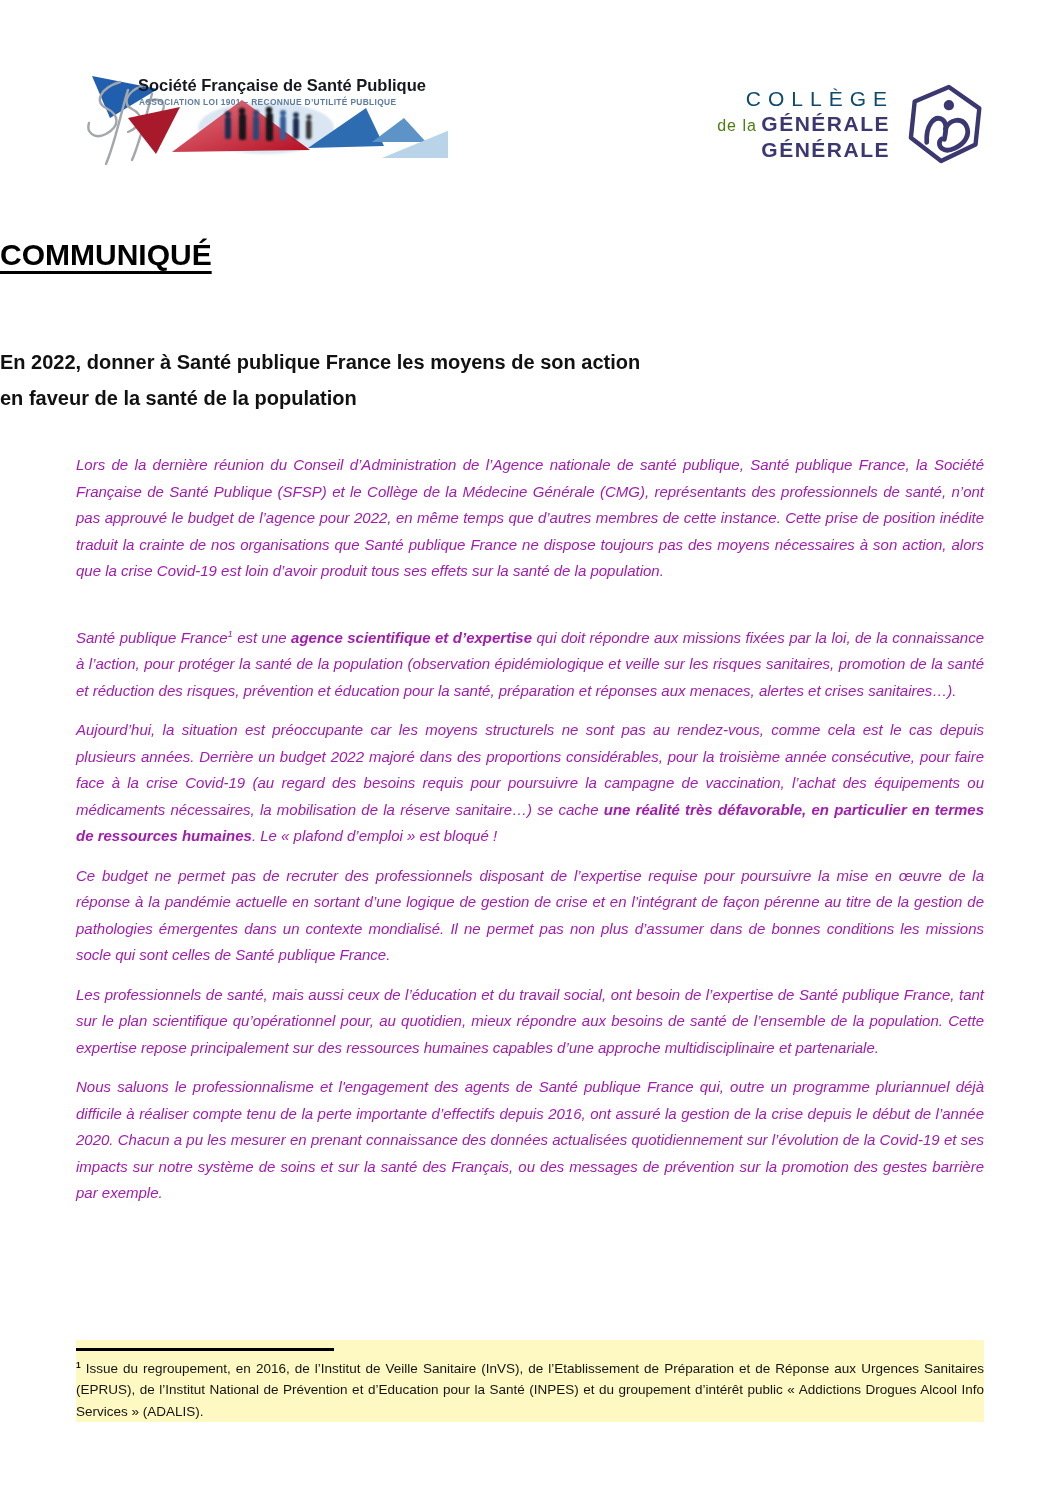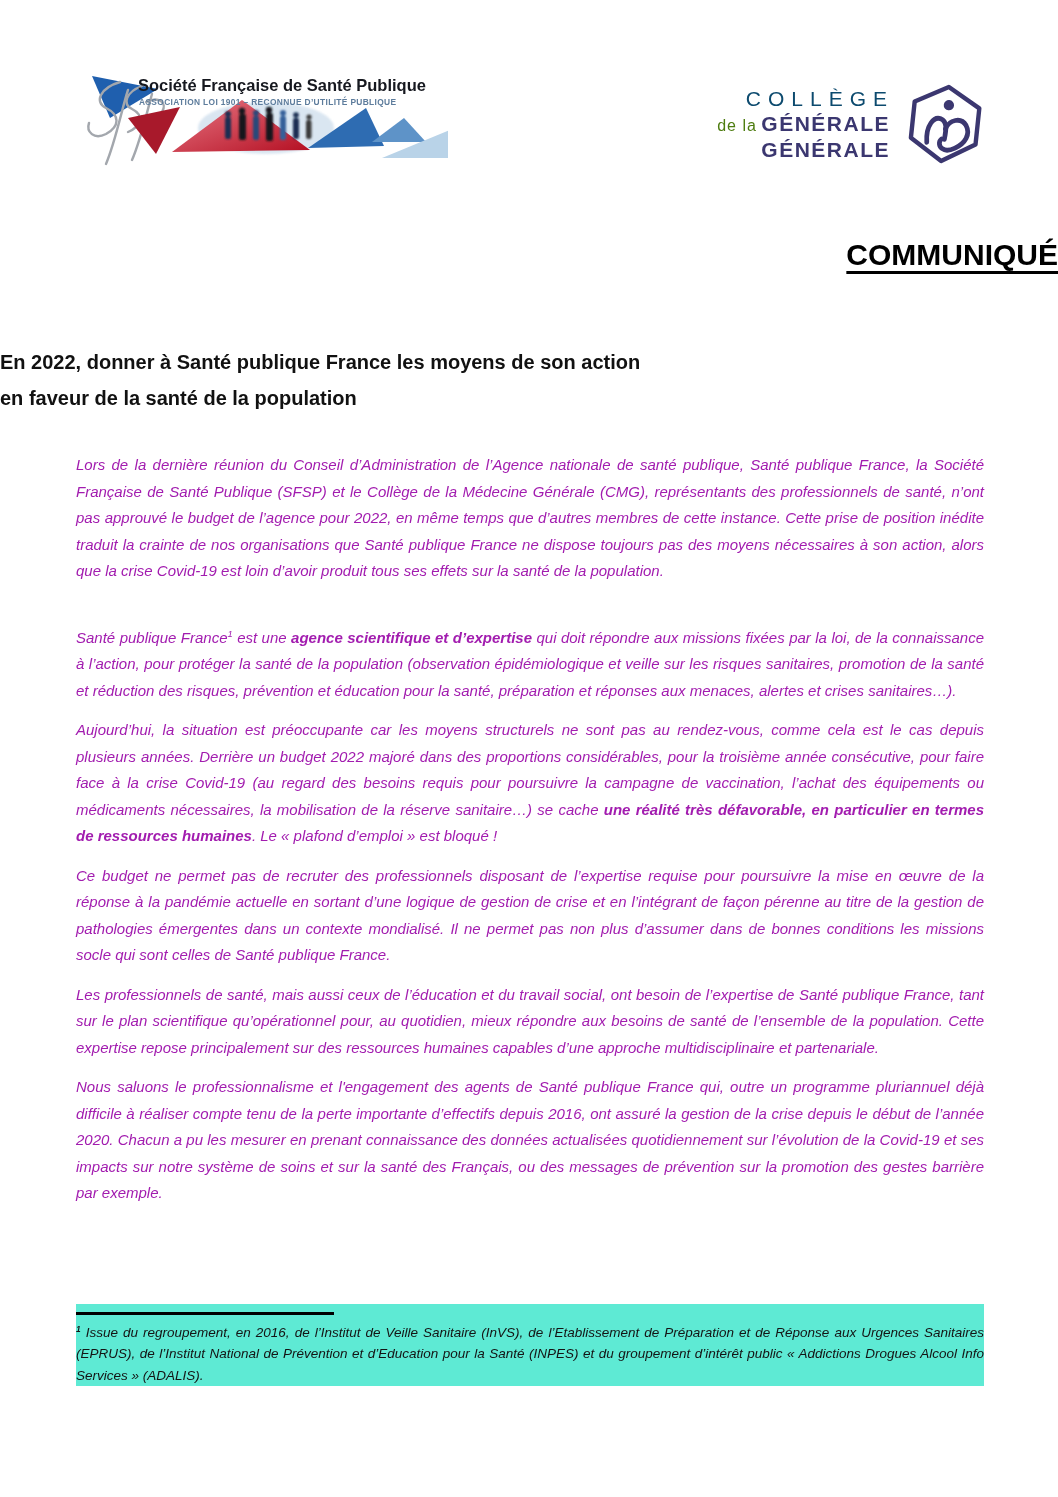--- a/index.html
+++ b/index.html
@@ -16,35 +16,35 @@
   .logos{position:absolute;top:68px;left:76px;right:70px;display:flex;justify-content:space-between;align-items:center;}
   .sfsp-logo svg{display:block;}
   .sfsp-title-text{font-family:"Liberation Sans",sans-serif;font-weight:bold;font-size:16.5px;fill:#16181f;}
   .sfsp-sub-text{font-family:"Liberation Sans",sans-serif;font-weight:bold;font-size:8.4px;fill:#5d7c9c;letter-spacing:.35px;}
   .cmg-logo{display:flex;align-items:center;gap:12px;margin-top:10px;}
   .cmg-text{text-align:right;line-height:1.22;}
   .cmg-l1{font-size:21px;letter-spacing:7px;color:#0c4a6e;font-weight:500;margin-right:-4px;}
   .cmg-l2 .dela{font-size:16px;color:#4d7c0f;letter-spacing:1px;}
   .cmg-l2 .med,.cmg-l3{font-size:21px;font-weight:bold;color:#3b3770;letter-spacing:1.5px;}
   
-  .doc-title{position:absolute;top:236px;left:0;width:100%;text-align:right;margin:0;}
+  .doc-title{position:absolute;top:236px;left:0;width:100%;text-align:left;margin:0;}
   .doc-title span{
     font-size:30px;font-weight:bold;color:#000;
     text-decoration:underline;text-decoration-thickness:3px;text-underline-offset:6px;
   }
   .doc-subtitle{position:absolute;top:344px;left:0;width:100%;text-align:left;margin:0;
     font-size:20px;font-weight:bold;color:#111;line-height:1.8;}
   
   .body{position:absolute;top:452px;left:76px;width:908px;text-align:justify;font-size:15px;line-height:26.5px;color:#a21caf;font-style:italic;}
   .body p{margin:0 0 13px 0;}
   .body p.gap-after{margin-bottom:40px;}
   .body b{font-weight:bold;}
   sup{font-size:.62em;vertical-align:super;line-height:0;}
   
-  .footnote-area{position:absolute;left:76px;top:1304px;width:908px;background:#5eead4;padding-top:8px;font-style:italic;}
+  .footnote-area{position:absolute;left:76px;top:1340px;width:908px;background:#fef9c3;padding-top:8px;}
   .footnote-rule{width:258px;height:3px;background:#000;margin:0 0 7px 0;}
   .fn{margin:0;font-size:13.5px;line-height:1.58;text-align:justify;color:#141414;}
   .fn .fnm{font-weight:bold;}
 </style>
 </head>
 <body>
 
 <div class="page">
 
   <div class="logos">

